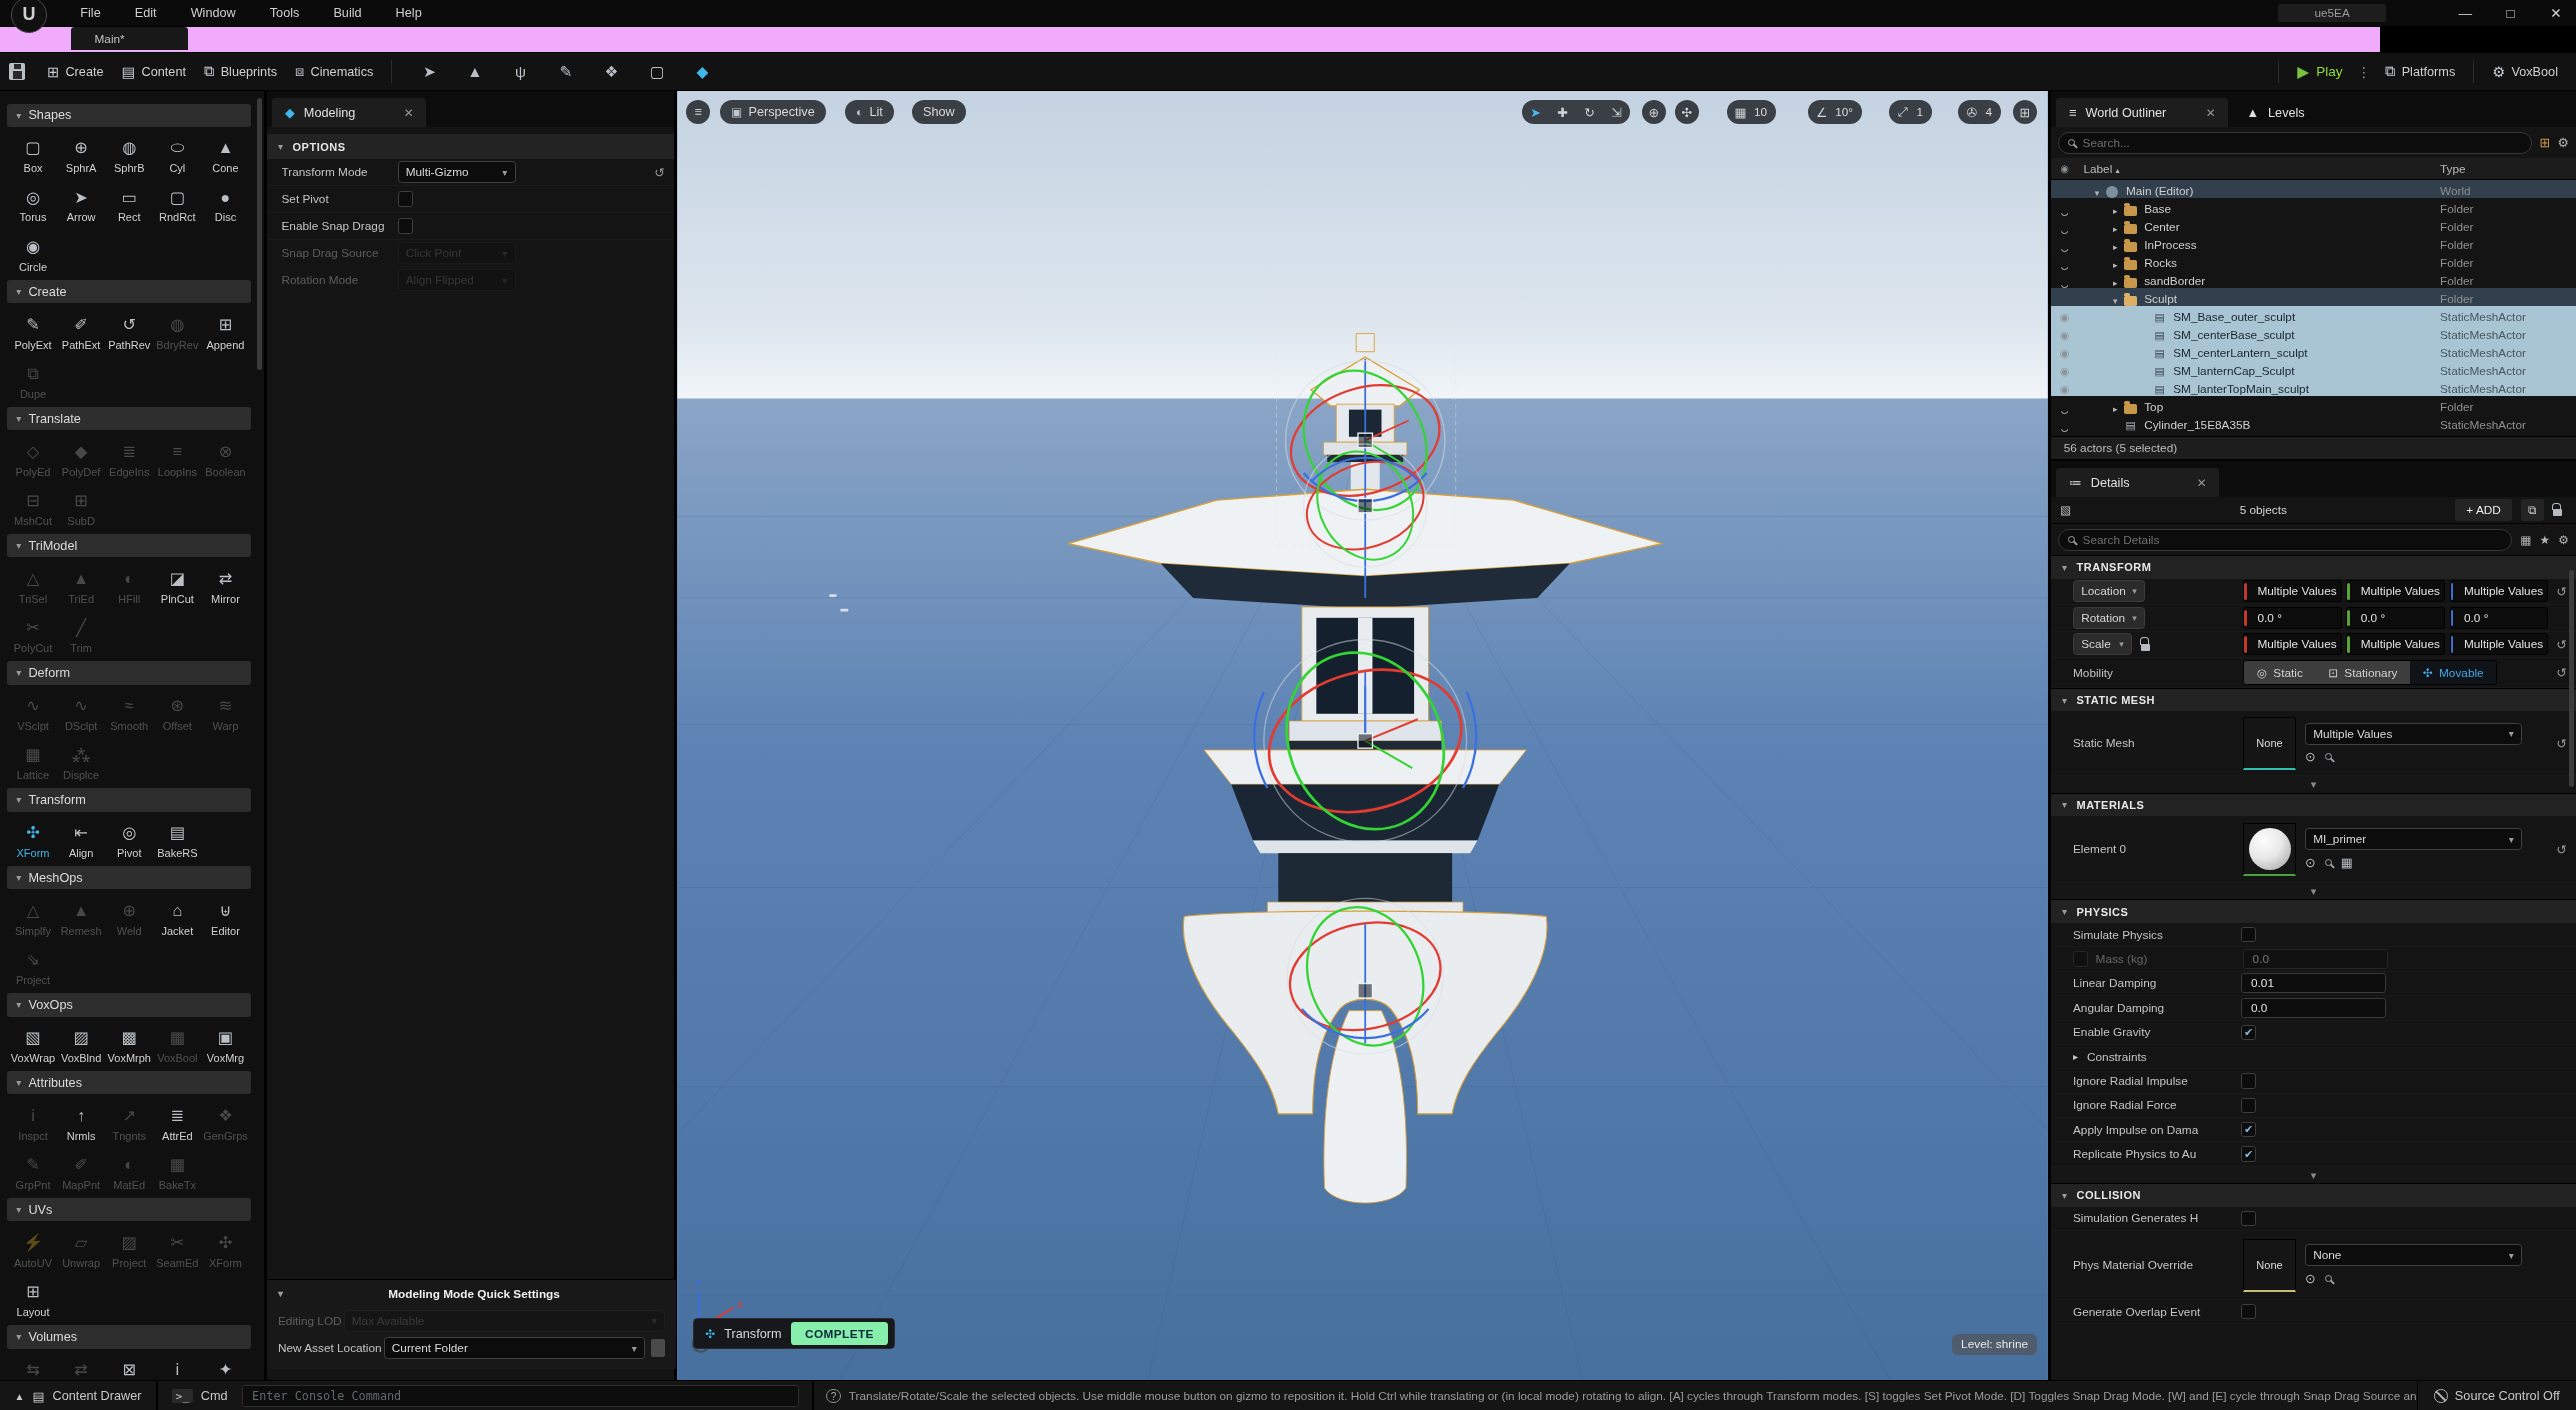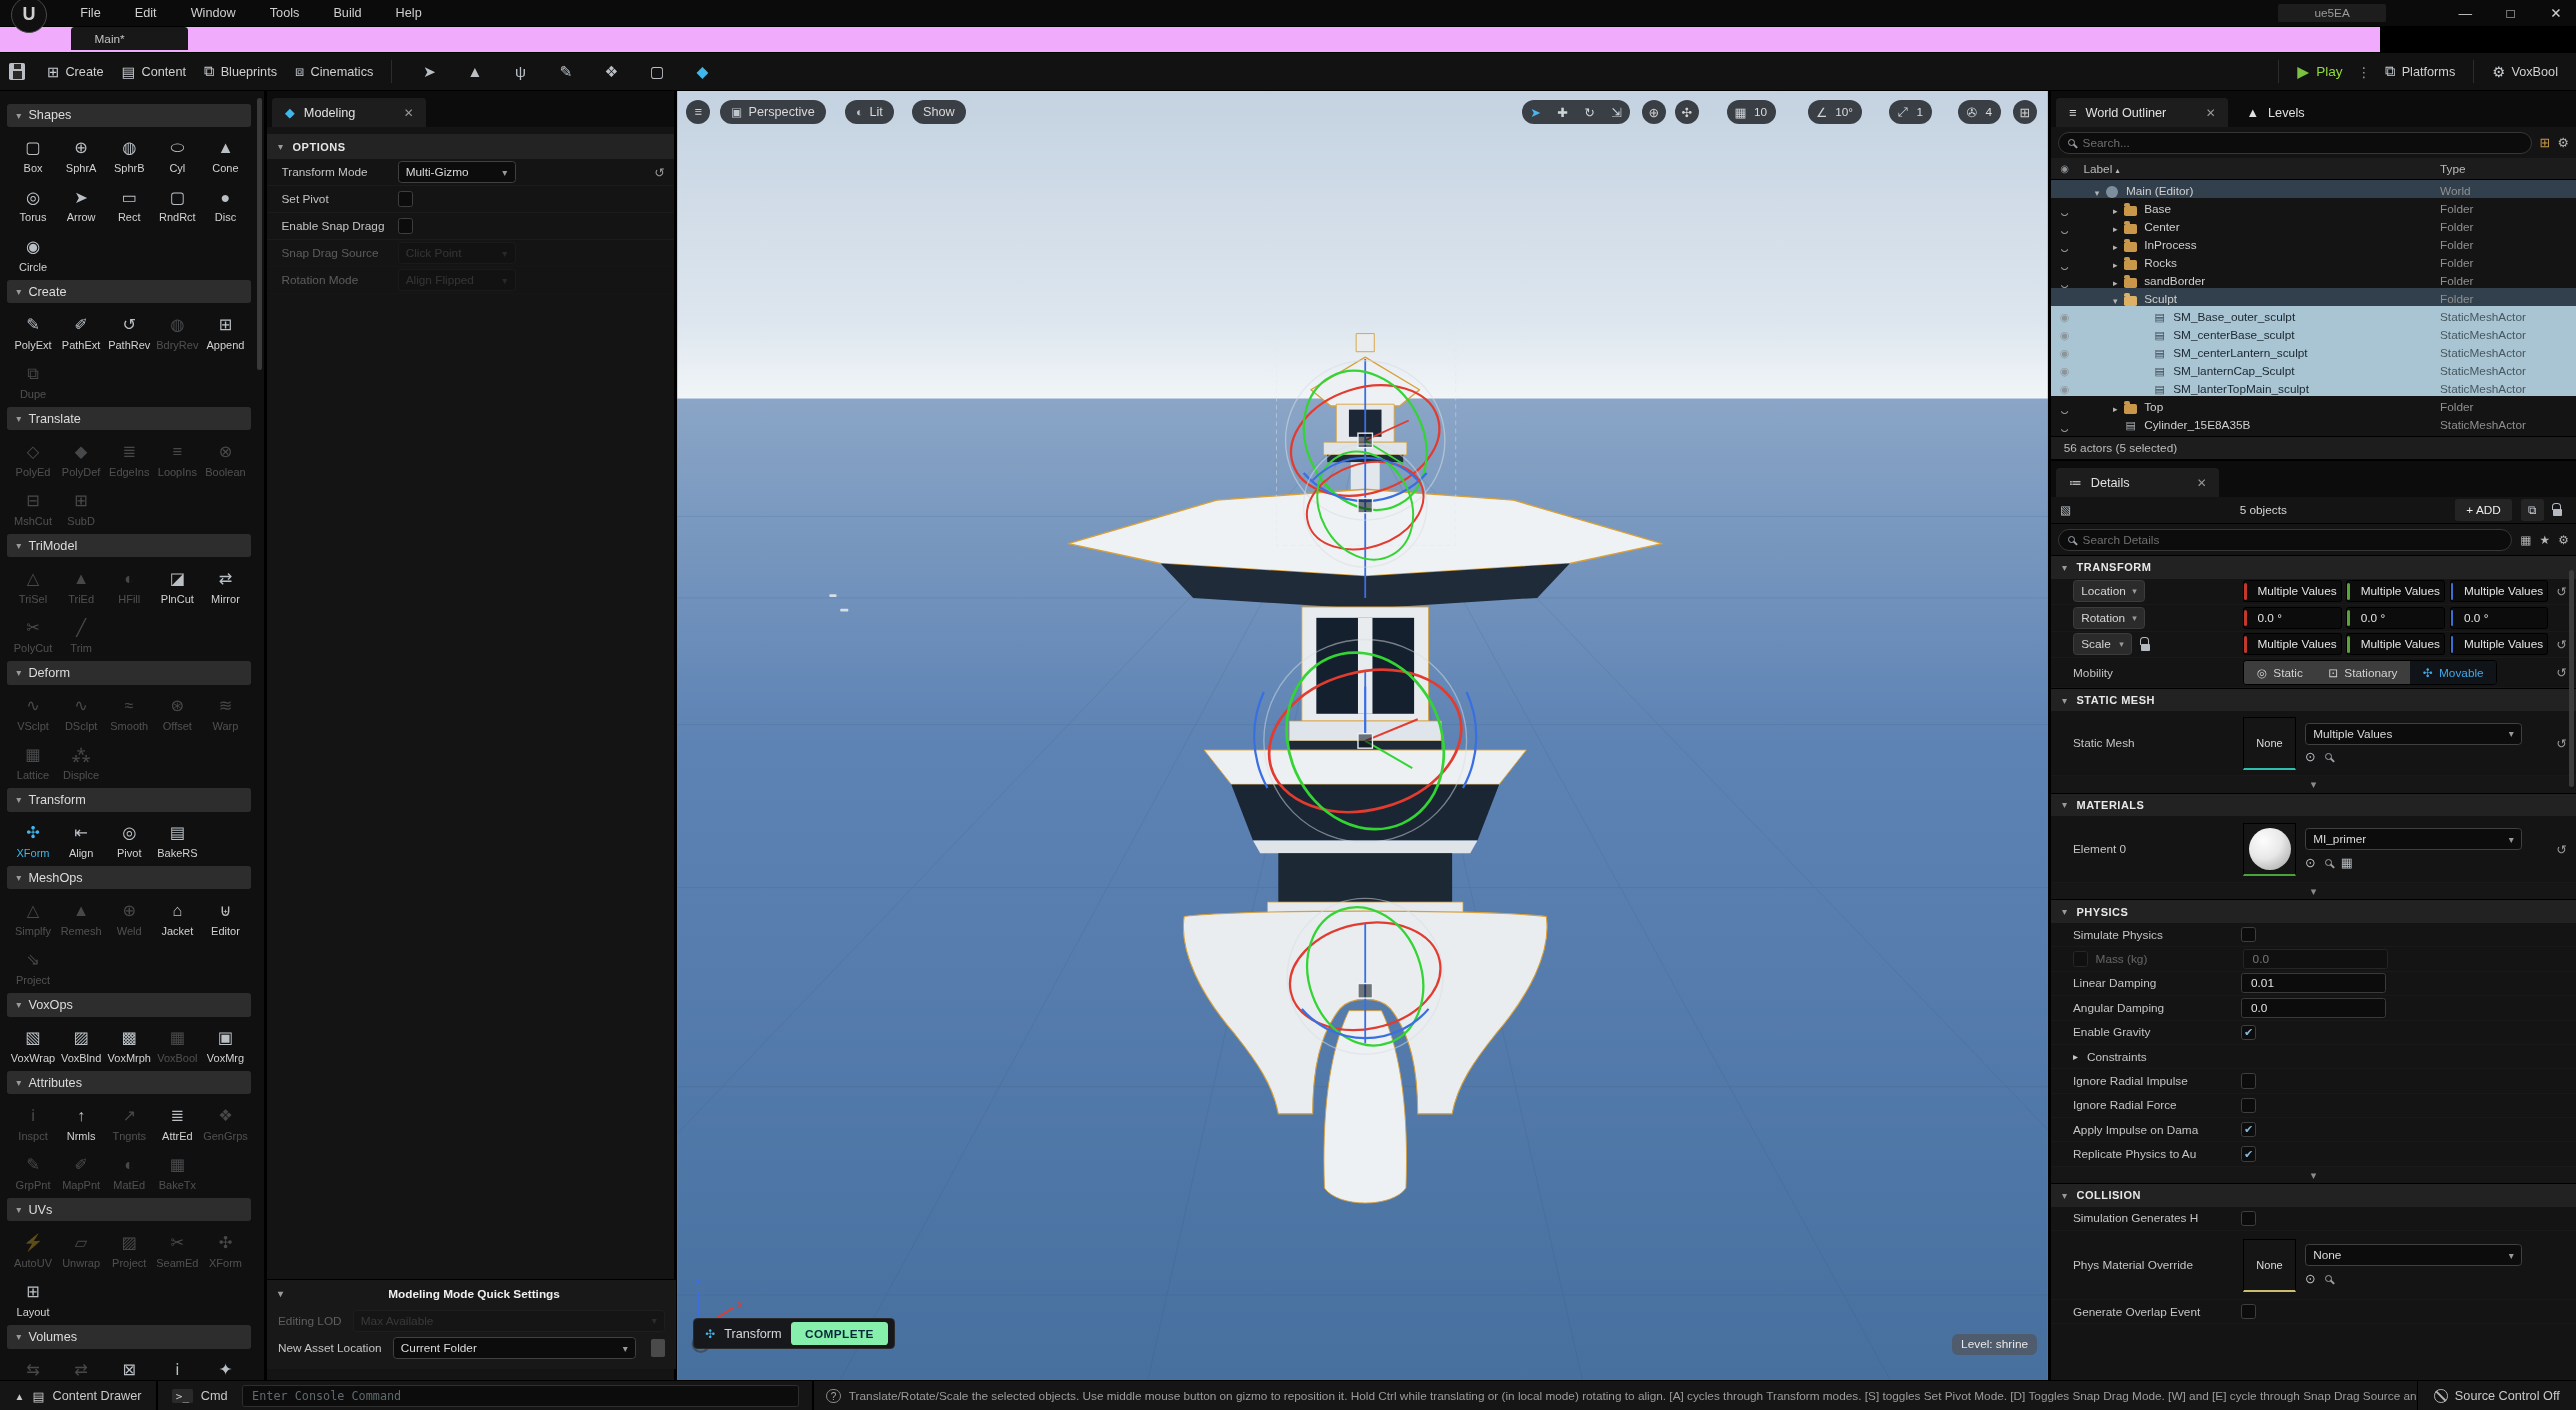--- a/index.html
+++ b/index.html
@@ -58,21 +58,21 @@
     justify-content:space-between;padding:0 7.2px;color:#dadada;font-size:11.8px;min-width:118px;gap:12.7px}
   .dd .ddchev{color:#9a9a9a;font-size:10px}
   .dd.disabled{opacity:.4}
   .cb{width:15.4px;height:15.4px;background:#0c0c0c;border:0.9px solid #3e3e3e;border-radius:2.7px;display:inline-flex;
     align-items:center;justify-content:center;font-size:11px;color:#85b7d8;flex:none}
   .reset{margin-left:auto;color:#9a9a9a;font-size:12.7px}
   .dim{opacity:.4}
   #quick{position:absolute;left:0;bottom:11px;width:409px;background:#181818;border-top:0.9px solid #000;padding-bottom:7.2px}
   .quick-title{display:flex;align-items:center;height:27px;padding:0 11px;color:#efefef;font-weight:bold;font-size:11.8px}
   .quick-title span.t{flex:1;text-align:center}
-  .qrow{display:flex;align-items:center;gap:11px;padding:2.7px 11px}
+  .qrow{display:flex;align-items:center;gap:2px;padding:2.7px 11px}
   .qrow .qlabel{font-size:11.8px;color:#c4c4c4;white-space:nowrap}
   .qswatch{width:14.5px;height:18px;background:#4a4a4a;border-radius:1.8px;margin-left:3.6px}
   
   #viewport{left:677px;top:0;width:1371px;height:1289px;overflow:hidden;background:#5d83b4}
   .vp-pill{position:absolute;background:rgba(18,20,24,.78);border-radius:12.7px;height:24.4px;display:flex;align-items:center;
     gap:6.3px;padding:0 11px;color:#d8d8d8;font-size:12.7px;z-index:10}
   .vp-pill .ico{font-size:11.8px;color:#c0c6cc}
   .vp-round{position:absolute;width:24.4px;height:24.4px;border-radius:50%;background:rgba(18,20,24,.78);display:flex;
     align-items:center;justify-content:center;color:#d0d0d0;z-index:10;font-size:12.7px}
   .vp-group{position:absolute;background:rgba(18,20,24,.78);border-radius:12.7px;height:24.4px;display:flex;align-items:center;z-index:10}

